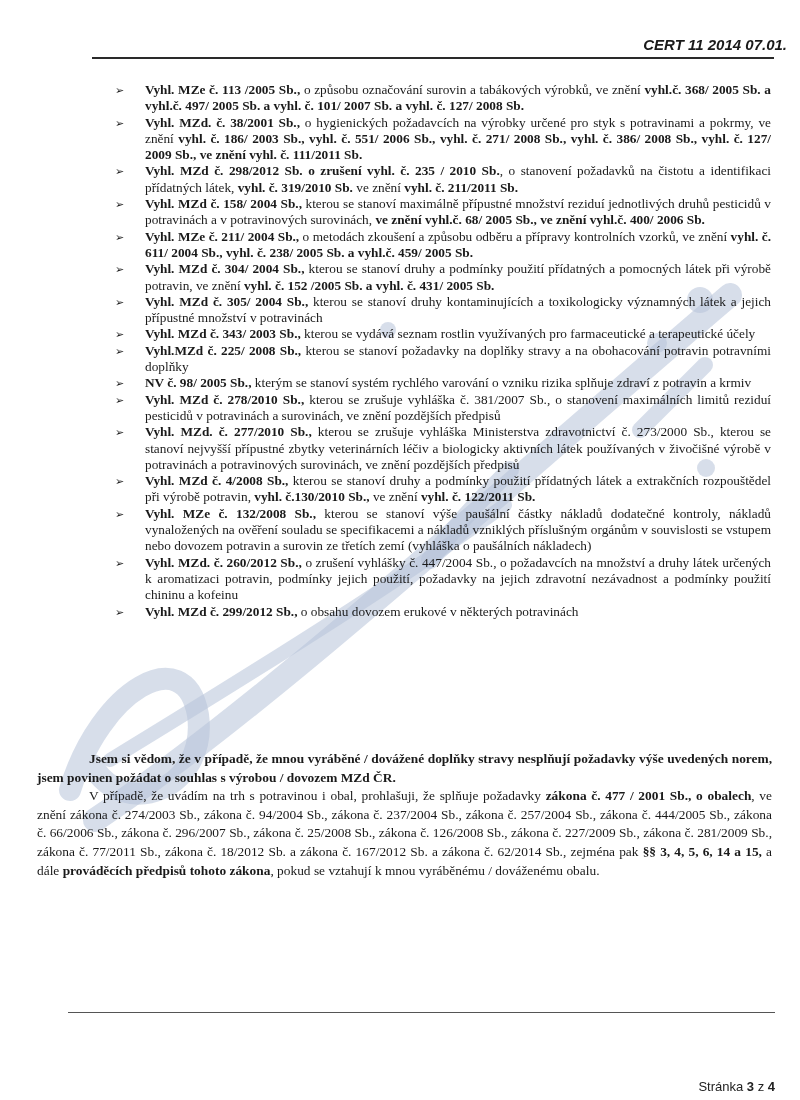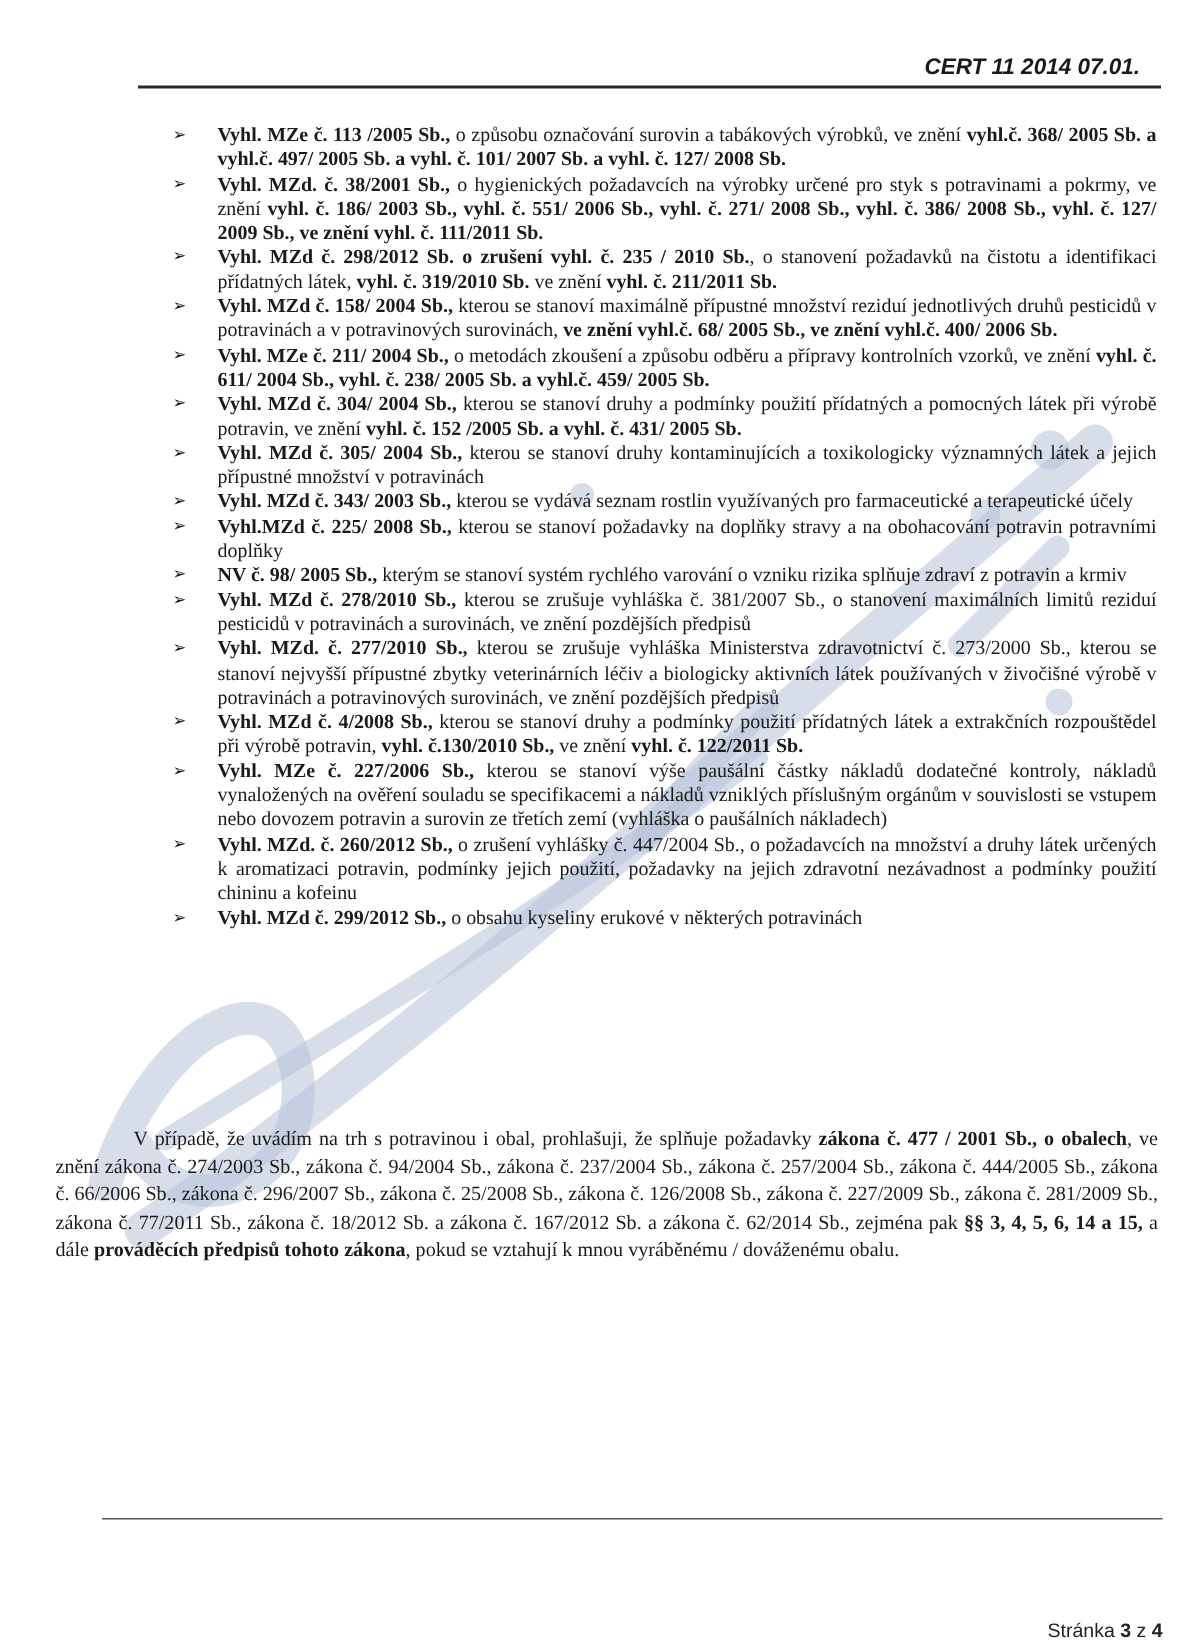--- a/index.html
+++ b/index.html
@@ -8,21 +8,21 @@
     width:800px;height:1100px;
     margin:0 auto;
     background:#ffffff;
     font-family:"Liberation Serif", serif;
     color:#1a1a1a;
     overflow:hidden;
   }
   .wm{position:absolute;top:0;left:0;z-index:0;pointer-events:none;}
   .content{position:relative;z-index:1;}
   .hdr{
-    position:absolute;top:36px;left:92px;right:40px;
+    position:absolute;top:36px;left:92px;right:13px;
     text-align:right;
     font-family:"Liberation Sans", sans-serif;
     font-style:italic;font-weight:bold;
     font-size:15px;color:#1a1a1a;
   }
   .hdr-rule{
     position:absolute;top:57px;left:92px;width:682px;
     border-top:2px solid #2a2a2a;height:0;
   }
   ul.reg{
@@ -141,33 +141,34 @@
         <li>
           <span class="bullet">➢</span>
           <div class="li-text"><span class="b">Vyhl. MZd. č. 277/2010 Sb.,</span><span class="r"> kterou se zrušuje vyhláška Ministerstva zdravotnictví č. 273/2000 Sb., kterou se stanoví nejvyšší přípustné zbytky veterinárních léčiv a biologicky aktivních látek používaných v živočišné výrobě v potravinách a potravinových surovinách, ve znění pozdějších předpisů</span></div>
         </li>
         <li>
           <span class="bullet">➢</span>
           <div class="li-text"><span class="b">Vyhl. MZd č. 4/2008 Sb.,</span><span class="r"> kterou se stanoví druhy a podmínky použití přídatných látek a extrakčních rozpouštědel při výrobě potravin, </span><span class="b">vyhl. č.130/2010 Sb.,</span><span class="r"> ve znění </span><span class="b">vyhl. č. 122/2011 Sb.</span></div>
         </li>
         <li>
           <span class="bullet">➢</span>
-          <div class="li-text"><span class="b">Vyhl. MZe č. 227/2006 Sb.,</span><span class="r"> kterou se stanoví výše paušální částky nákladů dodatečné kontroly, nákladů vynaložených na ověření souladu se specifikacemi a nákladů vzniklých příslušným orgánům v souvislosti se vstupem nebo dovozem potravin a surovin ze třetích zemí (vyhláška o paušálních nákladech)</span></div>
+          <div class="li-text"><span class="b">Vyhl. MZe č. 132/2008 Sb.,</span><span class="r"> kterou se stanoví výše paušální částky nákladů dodatečné kontroly, nákladů vynaložených na ověření souladu se specifikacemi a nákladů vzniklých příslušným orgánům v souvislosti se vstupem nebo dovozem potravin a surovin ze třetích zemí (vyhláška o paušálních nákladech)</span></div>
         </li>
         <li>
           <span class="bullet">➢</span>
           <div class="li-text"><span class="b">Vyhl. MZd. č. 260/2012 Sb.,</span><span class="r"> o zrušení vyhlášky č. 447/2004 Sb., o požadavcích na množství a druhy látek určených k aromatizaci potravin, podmínky jejich použití, požadavky na jejich zdravotní nezávadnost a podmínky použití chininu a kofeinu</span></div>
         </li>
         <li>
           <span class="bullet">➢</span>
-          <div class="li-text"><span class="b">Vyhl. MZd č. 299/2012 Sb.,</span><span class="r"> o obsahu kyseliny erukové v některých potravinách</span></div>
+          <div class="li-text"><span class="b">Vyhl. MZd č. 299/2012 Sb.,</span><span class="r"> o obsahu dovozem erukové v některých potravinách</span></div>
         </li>
       </ul>
 
     <div class="paras">
+        <p class="para indent"><span class="b">Jsem si vědom, že v případě, že mnou vyráběné / dovážené doplňky stravy nesplňují požadavky výše uvedených norem, jsem povinen požádat o souhlas s výrobou / dovozem MZd ČR.</span></p>
         <p class="para indent"><span class="r">V případě, že uvádím na trh s potravinou i obal, prohlašuji, že splňuje požadavky </span><span class="b">zákona č. 477 / 2001 Sb., o obalech</span><span class="r">, ve znění zákona č. 274/2003 Sb., zákona č. 94/2004 Sb., zákona č. 237/2004 Sb., zákona č. 257/2004 Sb., zákona č. 444/2005 Sb., zákona č. 66/2006 Sb., zákona č. 296/2007 Sb., zákona č. 25/2008 Sb., zákona č. 126/2008 Sb., zákona č. 227/2009 Sb., zákona č. 281/2009 Sb., zákona č. 77/2011 Sb., zákona č. 18/2012 Sb. a zákona č. 167/2012 Sb. a zákona č. 62/2014 Sb., zejména pak </span><span class="b">§§ 3, 4, 5, 6, 14 a 15,</span><span class="r"> a dále </span><span class="b">prováděcích předpisů tohoto zákona</span><span class="r">, pokud se vztahují k mnou vyráběnému / dováženému obalu.</span></p>
       </div>
 
     <div class="ftr-rule"></div>
     <div class="ftr">
       <span><span class="r">Stránka </span><span class="b">3</span><span class="r"> z </span><span class="b">4</span></span>
     </div>
 
   </div>
 </div>

